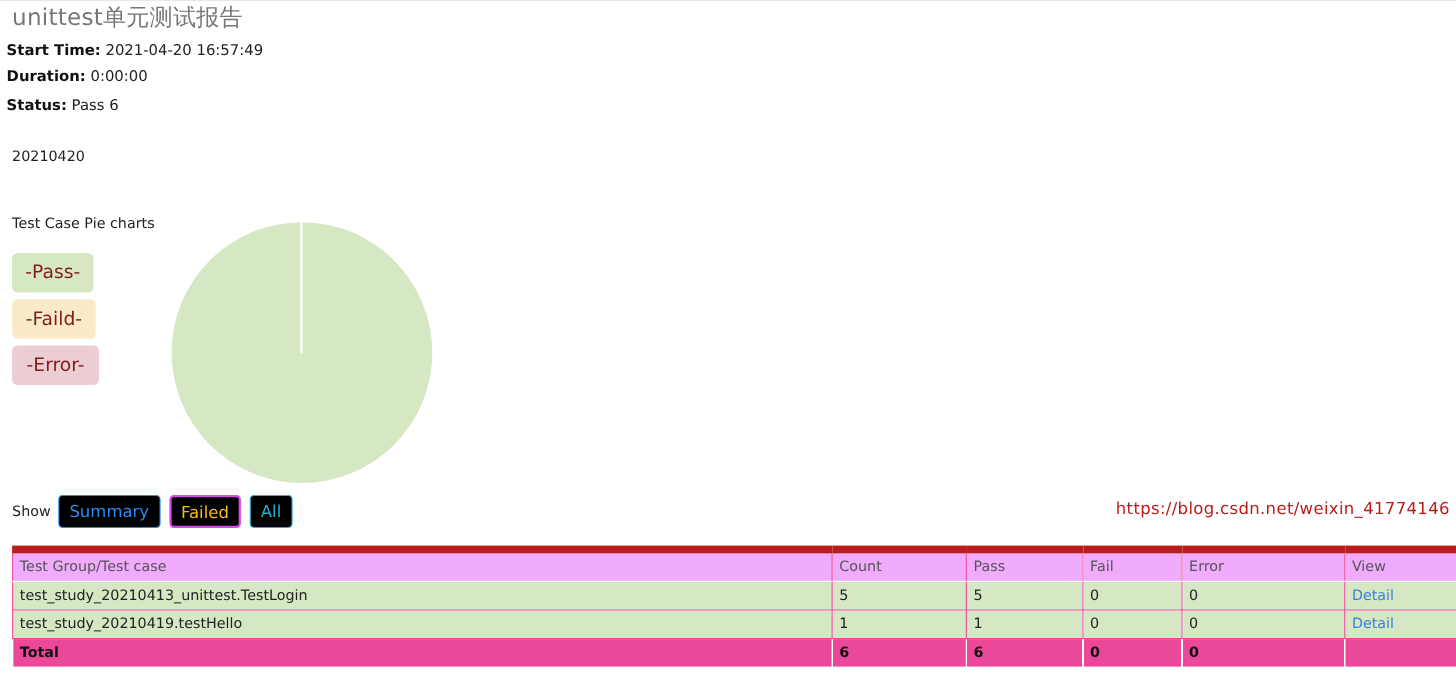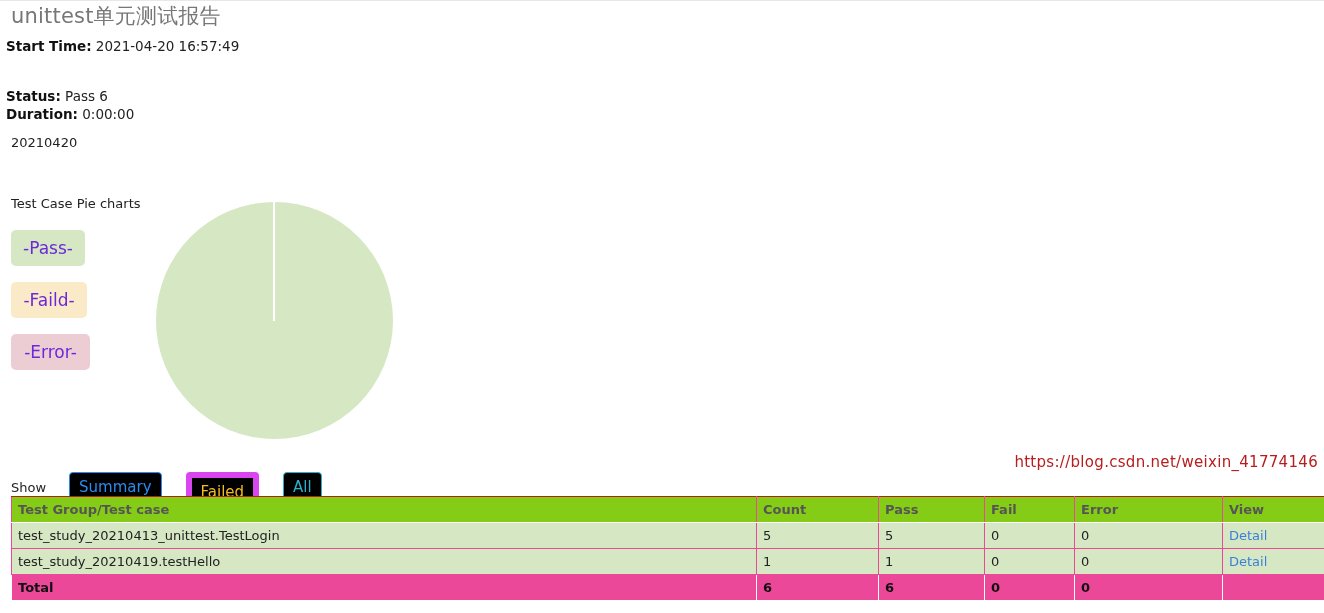--- a/index.html
+++ b/index.html
@@ -44,21 +44,21 @@
   }
   .meta-line .lbl {
     font-weight: bold;
     color: #111111;
   }
   .meta-line .val {
     font-weight: normal;
     color: #222222;
   }
   #meta-start { top: 38px; }
-  #meta-duration { top: 62px; margin-top: 44px; }
+  #meta-duration { top: 62px; }
   #meta-status { top: 88px; }
 
   .description {
     position: absolute;
     left: 11px;
     top: 135px;
     font-size: 13px;
     color: #222222;
   }
 
@@ -74,25 +74,25 @@
     position: absolute;
     left: 11px;
     top: 230px;
     width: 120px;
   }
   .legend-item {
     display: block;
     box-sizing: border-box;
     border-radius: 5px;
     font-size: 17px;
-    color: #6d28d9;
+    color: #7f1d1d;
     text-align: center;
     line-height: 36px;
     height: 36px;
-    margin-bottom: 16px;
+    margin-bottom: 6px;
     font-family: "DejaVu Sans", "Liberation Sans", sans-serif;
   }
   .legend-pass  { width: 74px; background: #d6e7c3; }
   .legend-faild { width: 76px; background: #faeac8; }
   .legend-error { width: 79px; background: #eccdd4; }
 
   .pie-wrap {
     position: absolute;
     left: 156px;
     top: 202px;
@@ -112,24 +112,24 @@
     top: 0px;
     width: 2px;
     height: 119px;
     background: #ffffff;
   }
 
   
   .show-row {
     position: absolute;
     left: 11px;
-    top: 472px;
+    top: 450px;
     display: flex;
     align-items: center;
-    gap: 16px;
+    gap: 0px;
   }
   .show-label {
     font-size: 13px;
     color: #222222;
     margin-right: 7px;
   }
   .show-btn {
     display: inline-block;
     box-sizing: border-box;
     background: #000000;
@@ -137,21 +137,21 @@
     font-size: 15px;
     line-height: 28px;
     height: 30px;
     padding: 0 9px;
     margin-right: 8px;
     cursor: pointer;
     font-family: "DejaVu Sans", "Liberation Sans", sans-serif;
     text-align: center;
   }
   .btn-summary { border: 1px solid #2a8af0; color: #2a8af0; }
-  .btn-failed  { border: 6px solid #d946ef; color: #f5bb1d; }
+  .btn-failed  { border: 2px solid #d946ef; color: #f5bb1d; }
   .btn-all     { border: 1px solid #29b0cc; color: #29b0cc; }
 
   
   .results-table {
     position: absolute;
     left: 11px;
     top: 496px;
     width: 1279px;
     border-collapse: collapse;
     font-size: 13px;
@@ -160,26 +160,26 @@
   .results-table th,
   .results-table td {
     text-align: left;
     padding: 5px 6px;
     vertical-align: middle;
     border: 1px solid #ec4899;
     overflow: hidden;
     white-space: nowrap;
   }
   .results-table thead th {
-    background: #84cc16;
+    background: #f0abfc;
     color: #555555;
-    font-weight: bold;
+    font-weight: normal;
     height: 14px;
     border-bottom: 1px solid #ffffff;
-    border-top: 1px solid #b91c1c;
+    border-top: 7px solid #b91c1c;
   }
   .results-table tbody tr.data-row td {
     background: #d6e7c3;
     color: #222222;
     height: 14px;
   }
   .results-table tbody tr.total-row td {
     background: #ec4899;
     font-weight: bold;
     color: #111111;

